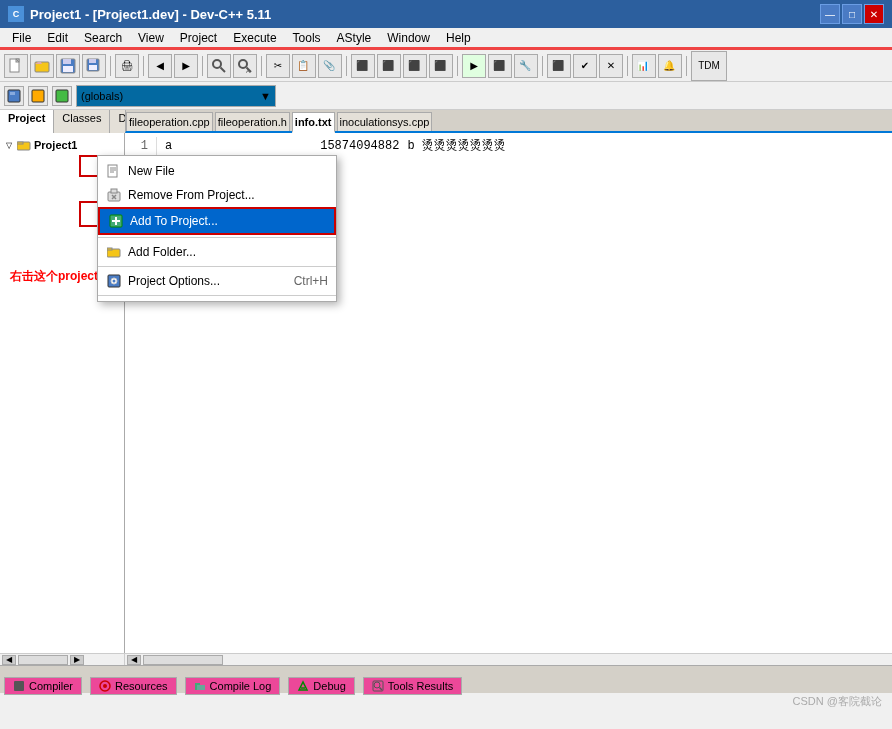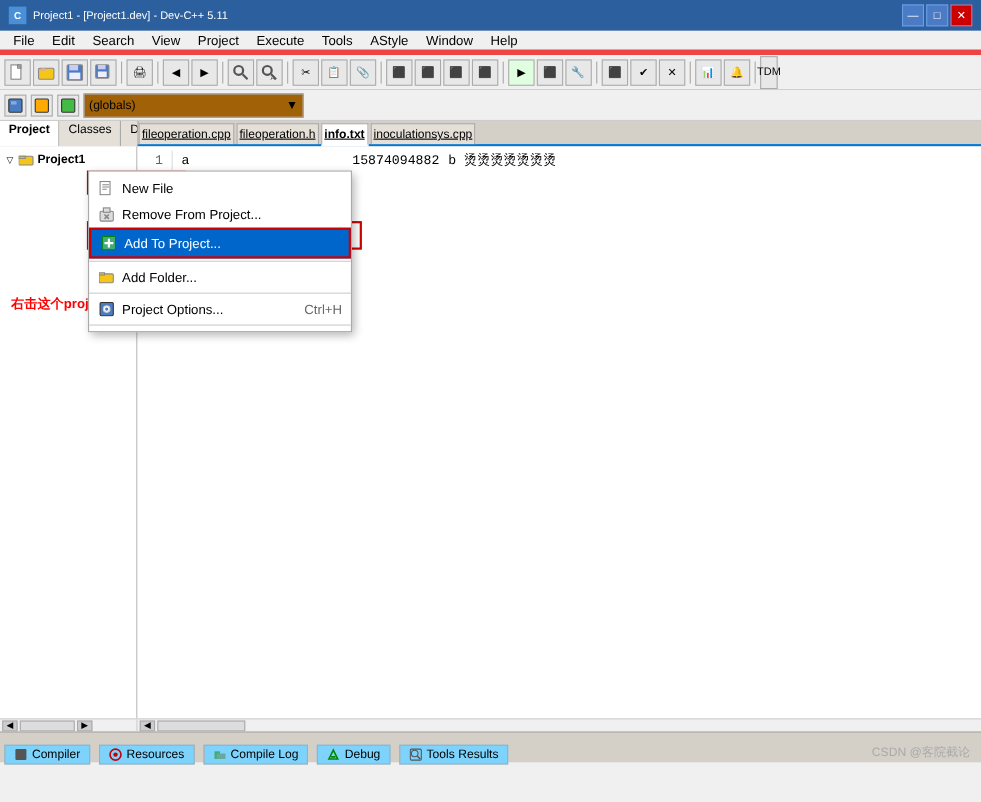--- a/index.html
+++ b/index.html
@@ -28,22 +28,22 @@
       height: 16px;
       background: #4a90d9;
       display: flex;
       align-items: center;
       justify-content: center;
       font-size: 10px;
       color: white;
       font-weight: bold;
     }
     .title-bar-text {
-      font-size: 10px;
-      font-weight: normal;
+      font-size: 13px;
+      font-weight: bold;
     }
     .title-bar-controls {
       margin-left: auto;
       display: flex;
       gap: 2px;
     }
     .title-btn {
       width: 20px;
       height: 20px;
       background: #4a7bc4;
@@ -52,21 +52,21 @@
       font-size: 10px;
       display: flex;
       align-items: center;
       justify-content: center;
       cursor: pointer;
     }
 
     
     .menu-bar {
       background: #f0f0f0;
-      border-bottom: 5px solid #ef4444;
+      border-bottom: 3px solid #ef4444;
       height: 22px;
       display: flex;
       align-items: center;
       padding: 0 4px;
     }
     .menu-item {
       padding: 2px 8px;
       font-size: 12px;
       cursor: pointer;
       color: #000;
@@ -107,21 +107,21 @@
       height: 28px;
       display: flex;
       align-items: center;
       padding: 2px 4px;
       gap: 4px;
     }
     .globals-dropdown {
       width: 200px;
       height: 22px;
       border: 1px solid #aaa;
-      background: #a16207;
+      background: #0369a1;
       padding: 0 4px;
       font-size: 11px;
       display: flex;
       align-items: center;
       justify-content: space-between;
       cursor: pointer;
     }
 
     
     .tabs-bar {
@@ -134,21 +134,20 @@
     .tab {
       padding: 3px 2px;
       font-size: 11px;
       cursor: pointer;
       background: #e4e0d8;
       border: 1px solid #aaa;
       border-bottom: none;
       margin-right: 2px;
       color: #000;
       white-space: nowrap;
-      text-decoration: underline;
     }
     .tab.active {
       background: white;
       border-bottom: 2px solid white;
       margin-bottom: -2px;
       font-weight: bold;
     }
 
     
     .main-content {
@@ -223,21 +222,21 @@
       padding: 4px 8px;
       font-family: 'Courier New', monospace;
       font-size: 12px;
       color: #000;
     }
 
     
     .context-menu {
       position: absolute;
       top: 155px;
-      left: 80px;
+      left: 97px;
       width: 240px;
       background: white;
       border: 1px solid #aaa;
       box-shadow: 3px 3px 8px rgba(0,0,0,0.3);
       z-index: 100;
       padding: 3px 0;
     }
     .context-item {
       display: flex;
       align-items: center;
@@ -278,21 +277,21 @@
       gap: 8px;
       border-top: 1px solid #aaa;
     }
     .status-tab {
       display: flex;
       align-items: center;
       gap: 4px;
       padding: 2px 8px;
       font-size: 11px;
       cursor: pointer;
-      background: #7dd3fc;
+      background: #ec4899;
       border: 1px solid #aaa;
       margin-top: 12px;
     }
 
     
     .annotation {
       position: absolute;
       top: 130px;
       left: 10px;
       color: #ff0000;
@@ -306,21 +305,21 @@
     .highlight-box {
       position: absolute;
       border: 2px solid #cc0000;
       z-index: 90;
       pointer-events: none;
     }
 
     
     .watermark {
       position: absolute;
-      bottom: 38px;
+      bottom: 20px;
       right: 10px;
       color: #aaa;
       font-size: 11px;
     }
 
     .editor-row {
       display: flex;
       font-family: 'Courier New', monospace;
       font-size: 12px;
       line-height: 18px;
@@ -427,21 +426,21 @@
   <div class="toolbar-btn" title="Run">⬛</div>
   <div class="toolbar-btn" title="Debug">🔧</div>
   <div class="toolbar-sep"></div>
   <div class="toolbar-btn" title="Profile">⬛</div>
   <div class="toolbar-btn" title="Check">✔</div>
   <div class="toolbar-btn" title="Stop">✕</div>
   <div class="toolbar-sep"></div>
   <div class="toolbar-btn" title="Chart">📊</div>
   <div class="toolbar-btn" title="Bell">🔔</div>
   <div class="toolbar-sep"></div>
-  <div class="toolbar-btn" title="TDM" style="padding:14px 4px;width:16px;">TDM</div>
+  <div class="toolbar-btn" title="TDM" style="padding:14px 4px;width:36px;">TDM</div>
 </div>
 
 <div class="toolbar2">
   <div class="toolbar-btn" style="width:20px;height:20px;">
     <svg width="14" height="14" viewBox="0 0 14 14">
         <rect x="1" y="1" width="12" height="12" fill="#4a7cc4" stroke="#333" rx="1"></rect>
         <rect x="3" y="3" width="5" height="3" fill="#8ad"></rect>
       </svg>
   </div>
   <div class="toolbar-btn" style="width:20px;height:20px;">

